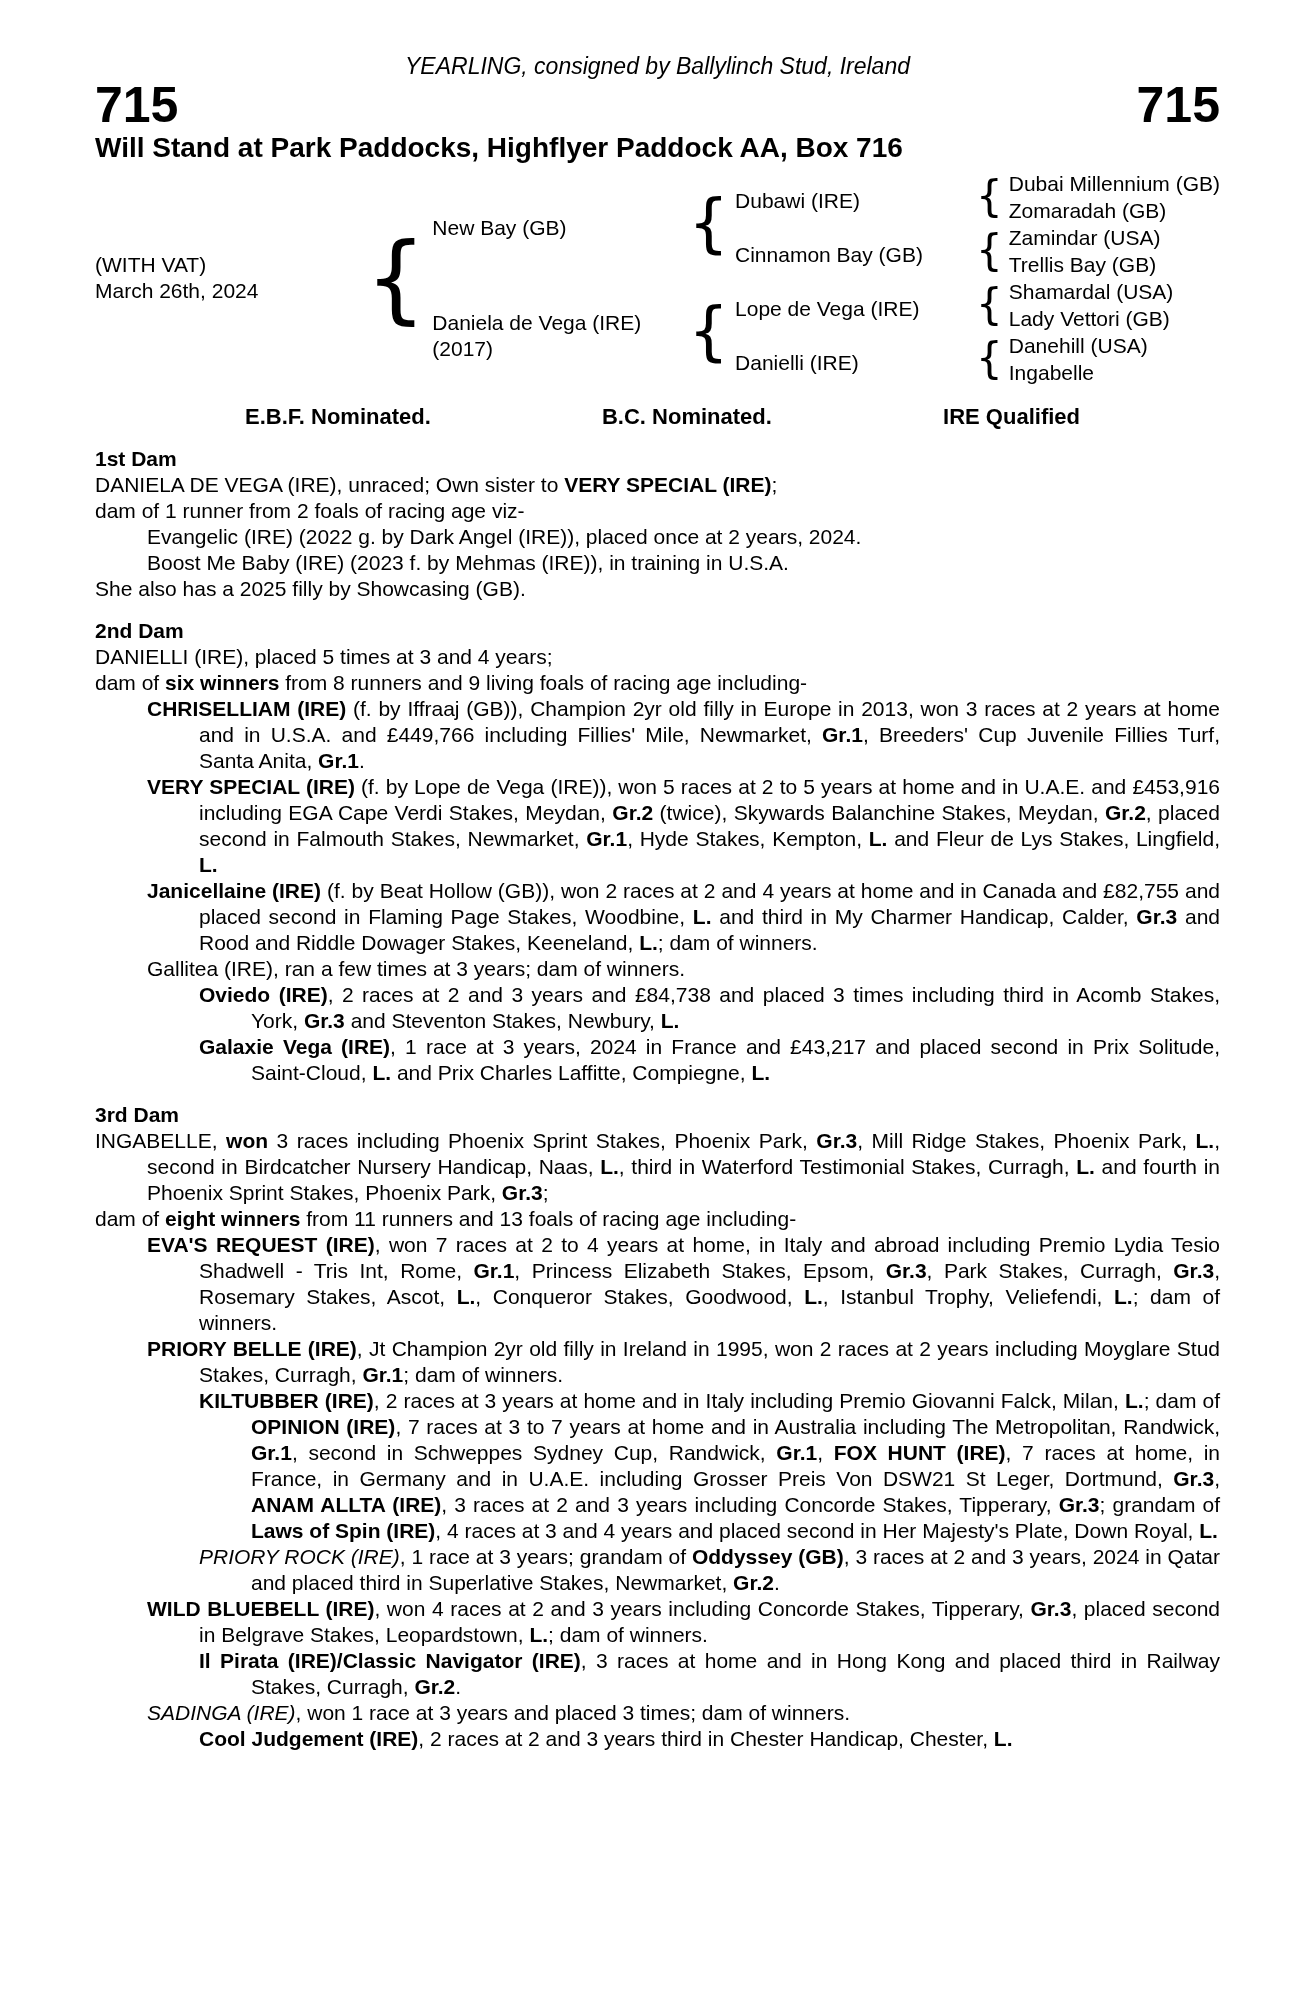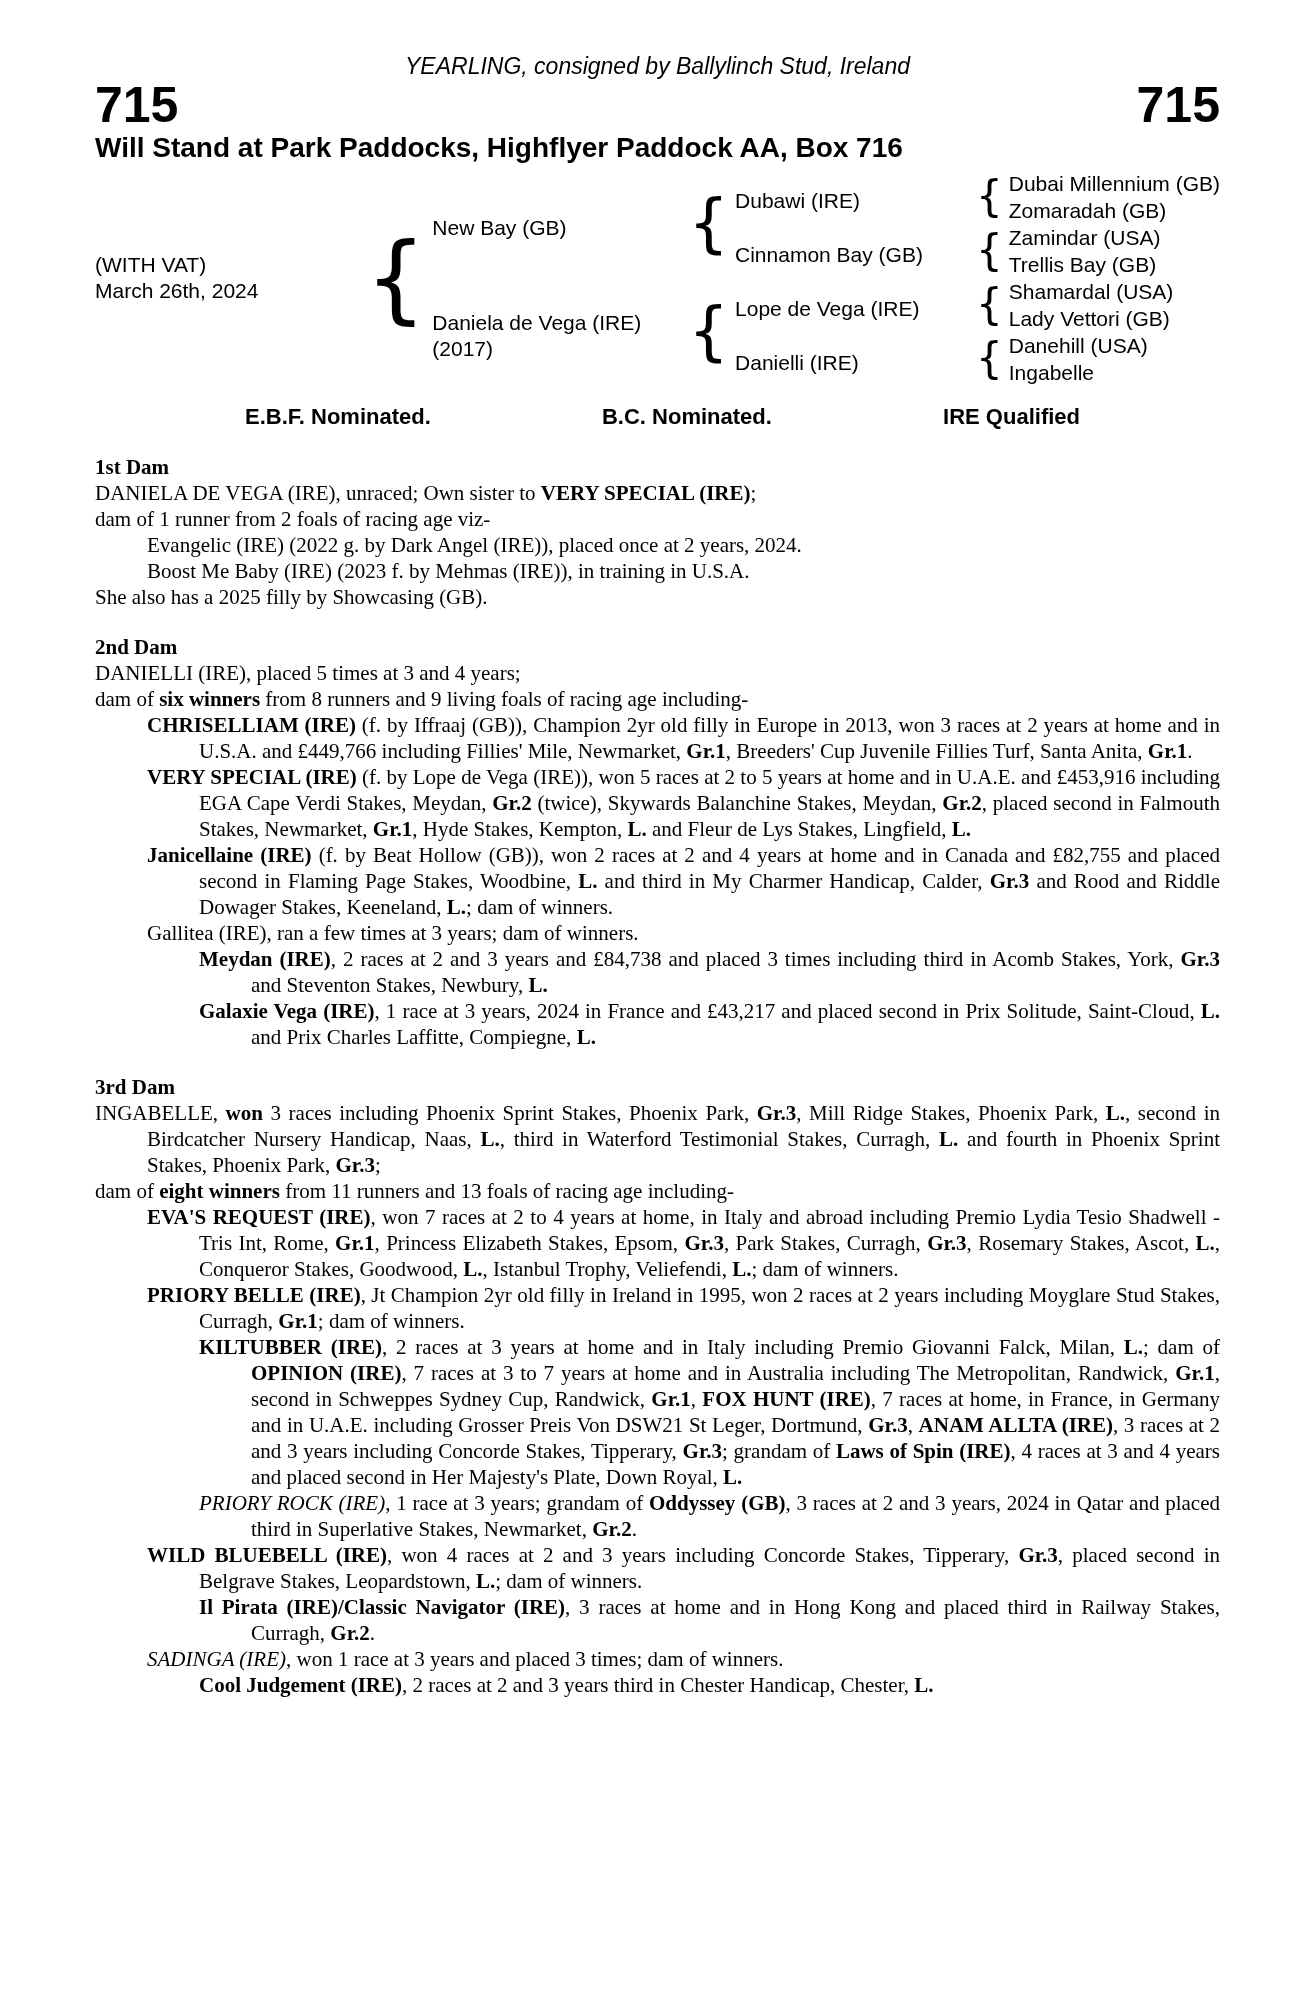--- a/index.html
+++ b/index.html
@@ -30,21 +30,21 @@
   .g2-cell { width:250px; }
   .g3-cell { width:235px; }
   .g4-pair { display:flex; flex-direction:column; justify-content:center; }
   .g4-pair > div { line-height:27px; white-space:nowrap; }
   .g2-cell, .g3-cell { white-space:nowrap;margin-top:7px; }
 
   .noms { display:flex; justify-content:space-between; font-weight:bold; font-size:22px;
           margin-top:18px; padding:0 140px 0 150px; }
 
   .sections-wrap { margin-top:14px; }
-  .section { margin-top:24px;font-family:Liberation Serif, serif; }
+  .section { margin-top:16px; }
   .sec-heading { font-weight:bold; }
   .para { text-align:justify; }
   .sb { font-weight:bold; }
   .si { font-style:italic; }
 </style>
 </head>
 <body>
 
 <div class="page">
 
@@ -133,21 +133,21 @@
         <div class="para" style="padding-left: 52px; text-indent: -52px;"><span>She also has a 2025 filly by Showcasing (GB).</span></div>
       </div>
       <div class="section">
         <div class="sec-heading">2nd Dam</div>
         <div class="para" style="padding-left: 52px; text-indent: -52px;"><span>DANIELLI (IRE), placed 5 times at 3 and 4 years;</span></div>
         <div class="para" style="padding-left: 52px; text-indent: -52px;"><span>dam of </span><span class="sb">six winners</span><span> from 8 runners and 9 living foals of racing age including-</span></div>
         <div class="para" style="padding-left: 104px; text-indent: -52px;"><span class="sb">CHRISELLIAM (IRE)</span><span> (f. by Iffraaj (GB)), Champion 2yr old filly in Europe in 2013, won 3 races at 2 years at home and in U.S.A. and £449,766 including Fillies' Mile, Newmarket, </span><span class="sb">Gr.1</span><span>, Breeders' Cup Juvenile Fillies Turf, Santa Anita, </span><span class="sb">Gr.1</span><span>.</span></div>
         <div class="para" style="padding-left: 104px; text-indent: -52px;"><span class="sb">VERY SPECIAL (IRE)</span><span> (f. by Lope de Vega (IRE)), won 5 races at 2 to 5 years at home and in U.A.E. and £453,916 including EGA Cape Verdi Stakes, Meydan, </span><span class="sb">Gr.2</span><span> (twice), Skywards Balanchine Stakes, Meydan, </span><span class="sb">Gr.2</span><span>, placed second in Falmouth Stakes, Newmarket, </span><span class="sb">Gr.1</span><span>, Hyde Stakes, Kempton, </span><span class="sb">L.</span><span> and Fleur de Lys Stakes, Lingfield, </span><span class="sb">L.</span></div>
         <div class="para" style="padding-left: 104px; text-indent: -52px;"><span class="sb">Janicellaine (IRE)</span><span> (f. by Beat Hollow (GB)), won 2 races at 2 and 4 years at home and in Canada and £82,755 and placed second in Flaming Page Stakes, Woodbine, </span><span class="sb">L.</span><span> and third in My Charmer Handicap, Calder, </span><span class="sb">Gr.3</span><span> and Rood and Riddle Dowager Stakes, Keeneland, </span><span class="sb">L.</span><span>; dam of winners.</span></div>
         <div class="para" style="padding-left: 104px; text-indent: -52px;"><span>Gallitea (IRE), ran a few times at 3 years; dam of winners.</span></div>
-        <div class="para" style="padding-left: 156px; text-indent: -52px;"><span class="sb">Meydan (IRE)</span><span>, 2 races at 2 and 3 years and £84,738 and placed 3 times including third in Acomb Stakes, York, </span><span class="sb">Gr.3</span><span> and Steventon Stakes, Newbury, </span><span class="sb">L.</span></div>
+        <div class="para" style="padding-left: 156px; text-indent: -52px;"><span class="sb">Oviedo (IRE)</span><span>, 2 races at 2 and 3 years and £84,738 and placed 3 times including third in Acomb Stakes, York, </span><span class="sb">Gr.3</span><span> and Steventon Stakes, Newbury, </span><span class="sb">L.</span></div>
         <div class="para" style="padding-left: 156px; text-indent: -52px;"><span class="sb">Galaxie Vega (IRE)</span><span>, 1 race at 3 years, 2024 in France and £43,217 and placed second in Prix Solitude, Saint-Cloud, </span><span class="sb">L.</span><span> and Prix Charles Laffitte, Compiegne, </span><span class="sb">L.</span></div>
       </div>
       <div class="section">
         <div class="sec-heading">3rd Dam</div>
         <div class="para" style="padding-left: 52px; text-indent: -52px;"><span>INGABELLE, </span><span class="sb">won</span><span> 3 races including Phoenix Sprint Stakes, Phoenix Park, </span><span class="sb">Gr.3</span><span>, Mill Ridge Stakes, Phoenix Park, </span><span class="sb">L.</span><span>, second in Birdcatcher Nursery Handicap, Naas, </span><span class="sb">L.</span><span>, third in Waterford Testimonial Stakes, Curragh, </span><span class="sb">L.</span><span> and fourth in Phoenix Sprint Stakes, Phoenix Park, </span><span class="sb">Gr.3</span><span>;</span></div>
         <div class="para" style="padding-left: 52px; text-indent: -52px;"><span>dam of </span><span class="sb">eight winners</span><span> from 11 runners and 13 foals of racing age including-</span></div>
         <div class="para" style="padding-left: 104px; text-indent: -52px;"><span class="sb">EVA'S REQUEST (IRE)</span><span>, won 7 races at 2 to 4 years at home, in Italy and abroad including Premio Lydia Tesio Shadwell - Tris Int, Rome, </span><span class="sb">Gr.1</span><span>, Princess Elizabeth Stakes, Epsom, </span><span class="sb">Gr.3</span><span>, Park Stakes, Curragh, </span><span class="sb">Gr.3</span><span>, Rosemary Stakes, Ascot, </span><span class="sb">L.</span><span>, Conqueror Stakes, Goodwood, </span><span class="sb">L.</span><span>, Istanbul Trophy, Veliefendi, </span><span class="sb">L.</span><span>; dam of winners.</span></div>
         <div class="para" style="padding-left: 104px; text-indent: -52px;"><span class="sb">PRIORY BELLE (IRE)</span><span>, Jt Champion 2yr old filly in Ireland in 1995, won 2 races at 2 years including Moyglare Stud Stakes, Curragh, </span><span class="sb">Gr.1</span><span>; dam of winners.</span></div>
         <div class="para" style="padding-left: 156px; text-indent: -52px;"><span class="sb">KILTUBBER (IRE)</span><span>, 2 races at 3 years at home and in Italy including Premio Giovanni Falck, Milan, </span><span class="sb">L.</span><span>; dam of </span><span class="sb">OPINION (IRE)</span><span>, 7 races at 3 to 7 years at home and in Australia including The Metropolitan, Randwick, </span><span class="sb">Gr.1</span><span>, second in Schweppes Sydney Cup, Randwick, </span><span class="sb">Gr.1</span><span>, </span><span class="sb">FOX HUNT (IRE)</span><span>, 7 races at home, in France, in Germany and in U.A.E. including Grosser Preis Von DSW21 St Leger, Dortmund, </span><span class="sb">Gr.3</span><span>, </span><span class="sb">ANAM ALLTA (IRE)</span><span>, 3 races at 2 and 3 years including Concorde Stakes, Tipperary, </span><span class="sb">Gr.3</span><span>; grandam of </span><span class="sb">Laws of Spin (IRE)</span><span>, 4 races at 3 and 4 years and placed second in Her Majesty's Plate, Down Royal, </span><span class="sb">L.</span></div>
         <div class="para" style="padding-left: 156px; text-indent: -52px;"><span class="si">PRIORY ROCK (IRE)</span><span>, 1 race at 3 years; grandam of </span><span class="sb">Oddyssey (GB)</span><span>, 3 races at 2 and 3 years, 2024 in Qatar and placed third in Superlative Stakes, Newmarket, </span><span class="sb">Gr.2</span><span>.</span></div>

